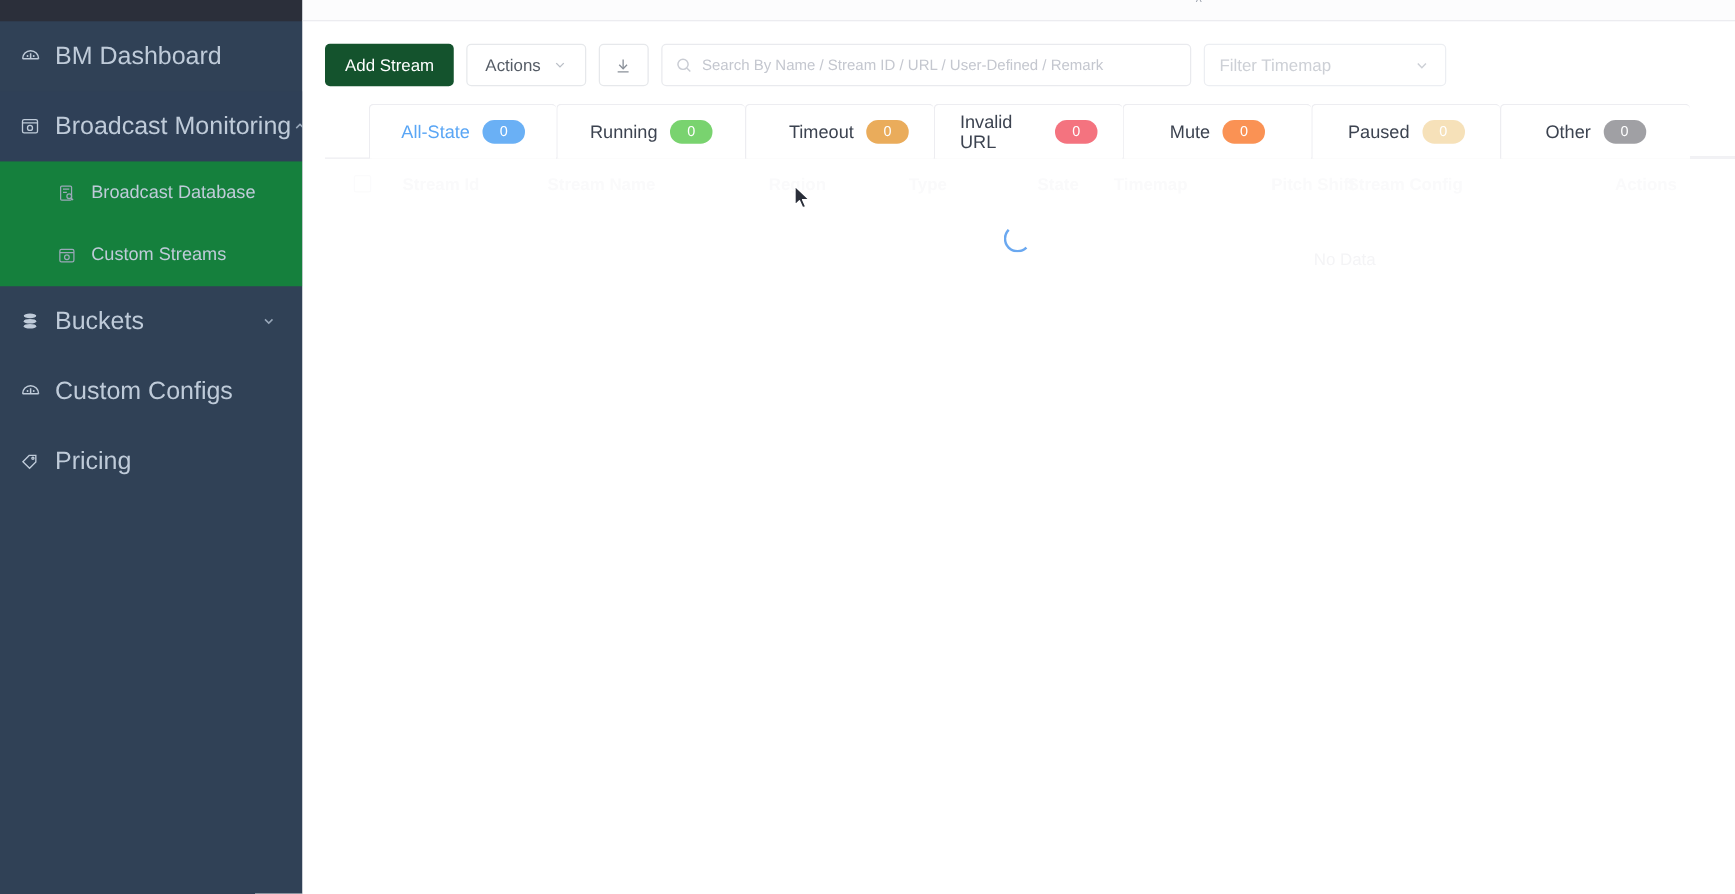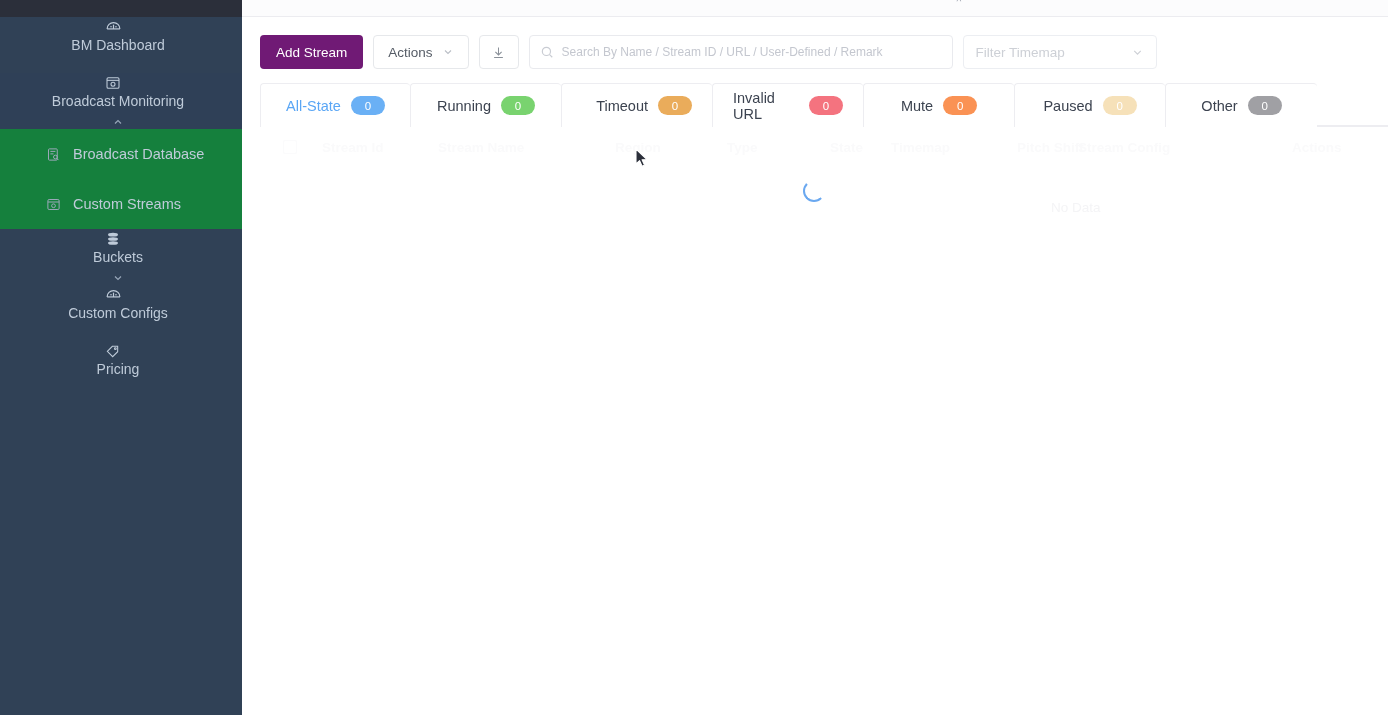--- a/index.html
+++ b/index.html
@@ -22,24 +22,23 @@
   .sidebar-topbar {
     height: 17px;
     background: #2b2f3a;
     width: 242px;
   }
   .nav-item {
     display: flex; align-items: center;
     height: 56px;
     padding: 0 20px 0 14px;
     color: #bfcbd9;
-    font-size: 14px;
+    font-size: 20px;
     cursor: pointer;
     position: relative;
-    flex-direction: column;
   }
   .nav-item .nv-icon {
     width: 20px; height: 20px;
     flex: 0 0 20px;
     display: flex; align-items: center; justify-content: center;
     margin-right: 10px;
     color: #bfcbd9;
   }
   .nav-item .nv-label { flex: 1 1 auto; white-space: nowrap; }
   .nav-item .nv-arrow {
@@ -90,21 +89,21 @@
   .hdr-ghost.g2 { left: 960px; }
   .hdr-ghost.g3 { left: 1040px; }
   .hdr-ghost.g4 { left: 1110px; }
 
   .content { padding: 18px 0 0 18px; }
 
   
   .toolbar { display: flex; align-items: center; gap: 0; height: 34px; }
   .btn-primary {
     height: 34px; padding: 0 16px;
-    background: #701a75;
+    background: #14532d;
     color: #ffffff;
     border: none; border-radius: 4px;
     font-size: 13.5px;
     font-family: "Liberation Sans", sans-serif;
     cursor: pointer;
     display: flex; align-items: center;
   }
   .btn-ghost {
     height: 34px; padding: 0 14px;
     margin-left: 10px;
@@ -384,21 +383,21 @@
           <span class="sel-text">Filter Timemap</span>
           <span class="sel-arrow">
             <svg width="13" height="13" viewBox="0 0 24 24" fill="none" stroke="currentColor" stroke-width="2.2">
               <polyline points="6 9 12 15 18 9"></polyline>
             </svg>
           </span>
         </div>
       </div>
 
       <div class="tabs" id="tabs-host">
-          <div class="tab active" style="width: 150px;">
+          <div class="tab active" style="width: 150px; margin-left: 35px;">
             <span>All-State</span>
             <span class="pill" style="background: rgb(106, 176, 245);">0</span>
           </div>
           <div class="tab" style="width: 151px;">
             <span>Running</span>
             <span class="pill" style="background: rgb(121, 211, 111);">0</span>
           </div>
           <div class="tab" style="width: 151px; justify-content: flex-end;">
             <span>Timeout</span>
             <span class="pill" style="background: rgb(234, 172, 91);">0</span>

